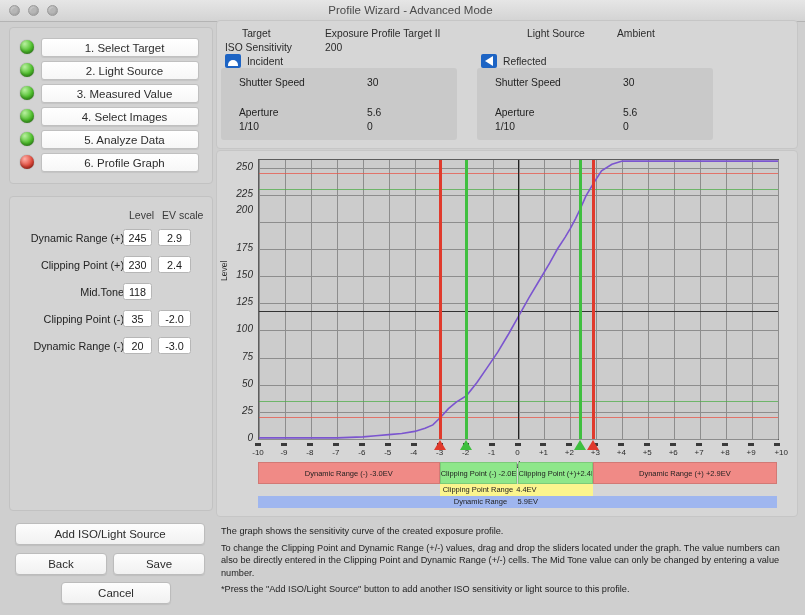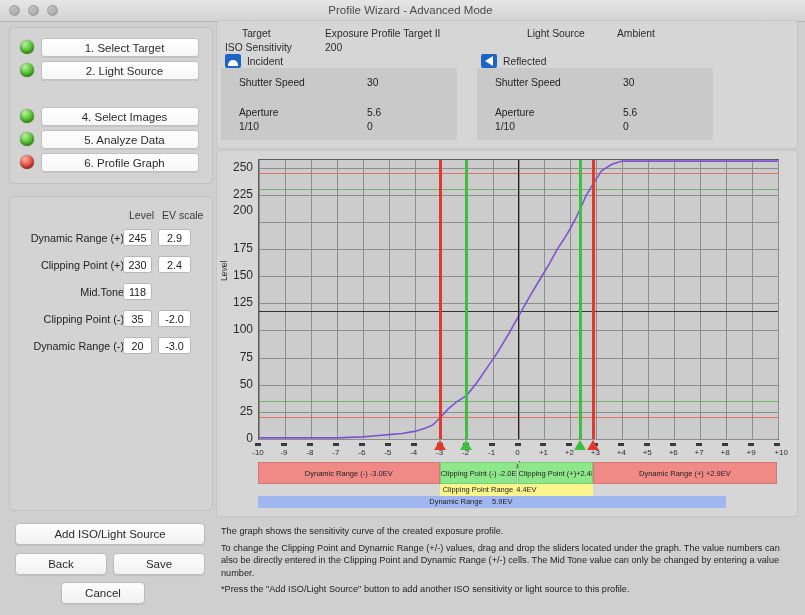--- a/index.html
+++ b/index.html
@@ -69,21 +69,21 @@
   .btn{
     position:absolute;height:22px;line-height:21px;text-align:center;
     background:linear-gradient(#fdfdfd,#f1f1f1);
     border:1px solid #bcbcbc;border-radius:4px;
     font-size:11.5px;color:#2b2b2b;
     box-shadow:0 1px 1px rgba(0,0,0,.08);box-sizing:border-box;
   }
   #btn-add{left:15px;top:523px;width:190px;}
   #btn-back{left:15px;top:553px;width:92px;}
   #btn-save{left:113px;top:553px;width:92px;}
-  #btn-cancel{left:61px;top:582px;width:84px;}
+  #btn-cancel{left:61px;top:582px;width:110px;}
 
   
   .info-panel{
     position:absolute;left:216px;top:20px;width:580px;height:127px;
     background:#d6d6d6;border:1px solid #c6c6c6;border-radius:4px;
   }
   .ip-lbl{position:absolute;font-size:10.3px;color:#2b2b2b;white-space:nowrap;}
   .src-box{
     position:absolute;height:72px;background:#c9c9c9;border-radius:3px;
   }
@@ -109,22 +109,22 @@
     position:absolute;left:41px;top:8px;width:521px;height:281px;
     background:#cccccc;border:1px solid #5d5d5d;box-sizing:border-box;
   }
   .gl-v,.gl-h{position:absolute;background:#8d8d8d;}
   .gl-v{width:1px;top:0;bottom:0;}
   .gl-h{height:1px;left:0;right:0;}
   .axis-y-lbl{
     position:absolute;left:2px;top:130px;font-size:8.5px;color:#2b2b2b;
     transform:rotate(-90deg);transform-origin:left top;white-space:nowrap;
   }
-  .ytick{position:absolute;right:0;font-size:12px;color:#2b2b2b;text-align:right;
-    width:26px;line-height:8px;}
+  .ytick{position:absolute;right:0;font-size:10px;color:#2b2b2b;text-align:right;
+    width:26px;line-height:8px;font-style:italic;}
   .xtick{position:absolute;font-size:8px;color:#2b2b2b;text-align:center;width:22px;}
   .xtickmark{position:absolute;width:6px;height:2.5px;background:#3a3a3a;}
   .axis-x-lbl{position:absolute;left:0;width:580px;text-align:center;
     font-size:9.5px;color:#1f1f1f;top:308px;}
 
   .hline{position:absolute;height:1px;left:0;right:0;opacity:.75;}
   .vline{position:absolute;width:3px;top:0;bottom:0;}
   .marker{position:absolute;width:0;height:0;
     border-left:6px solid transparent;border-right:6px solid transparent;}
 
@@ -160,20 +160,24 @@
   </div>
 
   <div class="left-steps" id="steps-panel">
       <div class="step" style="top: 9px;">
         <div class="led green"></div>
         <div class="step-btn">1. Select Target</div>
       </div>
       <div class="step" style="top: 32px;">
         <div class="led green"></div>
         <div class="step-btn">2. Light Source</div>
+      </div>
+      <div class="step" style="top: 55px;">
+        <div class="led green"></div>
+        <div class="step-btn">3. Measured Value</div>
       </div>
       <div class="step" style="top: 78px;">
         <div class="led green"></div>
         <div class="step-btn">4. Select Images</div>
       </div>
       <div class="step" style="top: 101px;">
         <div class="led green"></div>
         <div class="step-btn">5. Analyze Data</div>
       </div>
       <div class="step" style="top: 124px;">
@@ -366,21 +370,21 @@
     <div class="axis-x-lbl">EV scale</div>
     <div class="bars" id="bars">
         <div class="bar" style="left: 0px; width: 181.65px; top: 0px; background: rgb(240, 138, 134);">Dynamic Range (-) -3.0EV</div>
         <div class="bar" style="left: 181.65px; width: 77.85px; top: 0px; background: rgb(142, 231, 138);">Clipping Point (-) -2.0EV</div>
         <div class="bar" style="left: 259.5px; width: 75.255px; top: 0px; background: rgb(142, 231, 138);">Clipping Point (+)+2.4EV</div>
         <div class="bar" style="left: 334.755px; width: 184.245px; top: 0px; background: rgb(240, 138, 134);">Dynamic Range (+) +2.9EV</div>
         <div class="bar2" style="left: 181.65px; width: 153.105px; top: 22px; background: rgb(251, 245, 142);">
           <span class="b2lab">Clipping Point Range</span>
           <span class="b2val">4.4EV</span>
         </div>
-        <div class="bar2" style="left: 0px; width: 468px; top: 34px; background: rgb(159, 182, 239);">
+        <div class="bar2" style="left: 0px; width: 519px; top: 34px; background: rgb(159, 182, 239);">
           <span class="b2lab">Dynamic Range</span>
           <span class="b2val">5.9EV</span>
         </div>
       </div>
   </div>
 
   <div class="help">
     <p>The graph shows the sensitivity curve of the created exposure profile.</p>
     <p>To change the Clipping Point and Dynamic Range (+/-) values, drag and drop the sliders located under the graph. The value numbers can also be directly entered in the Clipping Point and Dynamic Range (+/-) cells. The Mid Tone value can only be changed by entering a value number.</p>
     <p>*Press the "Add ISO/Light Source" button to add another ISO sensitivity or light source to this profile.</p>

